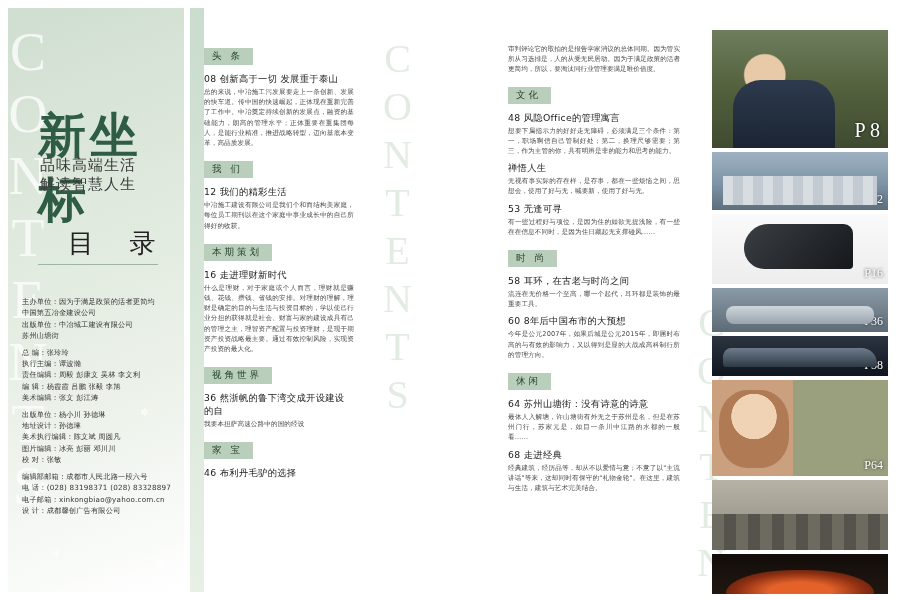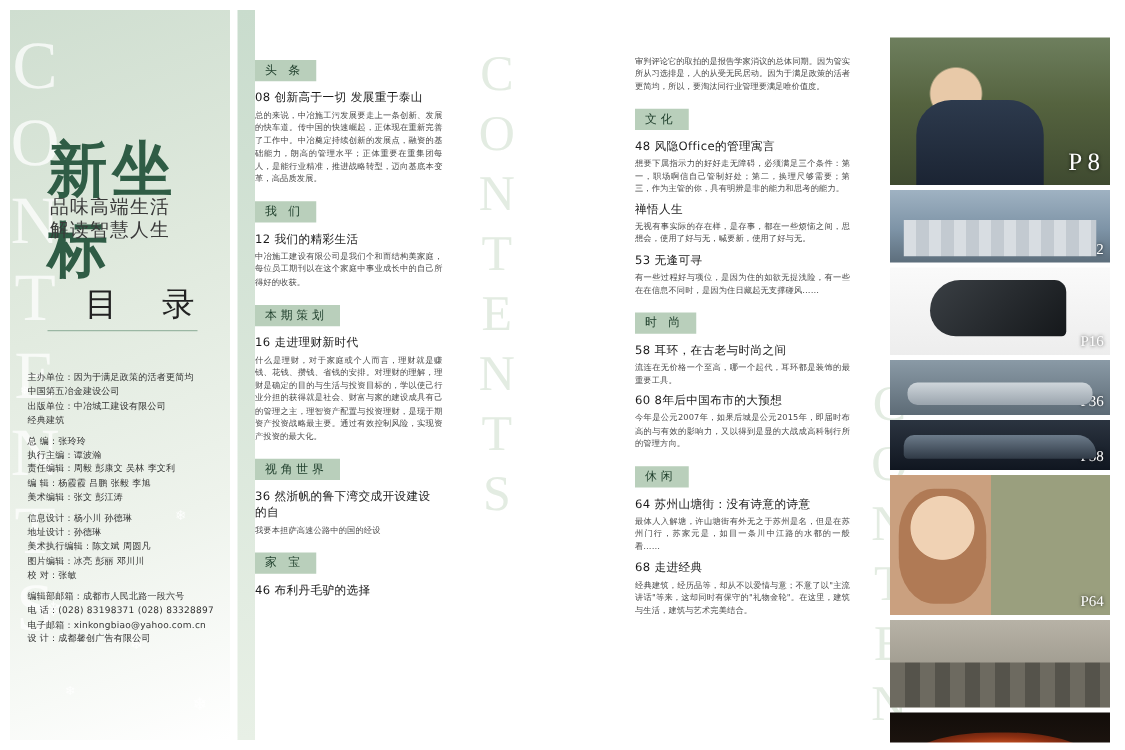--- a/index.html
+++ b/index.html
@@ -111,21 +111,21 @@
       background:repeating-linear-gradient(90deg,#d8dde2 0 10px,#c3cad1 10px 20px);}
   .p16{height:70px;background:linear-gradient(180deg,#fafafa,#ededed);}
   .p16:after{content:"";position:absolute;left:18%;top:14%;width:62%;height:64%;
       background:linear-gradient(135deg,#3a3f44,#15181b);border-radius:26px 10px 4px 22px;}
   .p36{height:44px;background:linear-gradient(180deg,#8a9aa6,#5d6b76);}
   .p36:after{content:"";position:absolute;left:8%;top:40%;width:84%;height:42%;
       background:linear-gradient(180deg,#cfd6db,#9aa4ad);border-radius:8px;}
   .p58{height:40px;background:linear-gradient(180deg,#2b3440,#101620);}
   .p58:after{content:"";position:absolute;left:6%;top:30%;width:88%;height:48%;
       background:linear-gradient(180deg,#6c7b8a,#303a46);border-radius:14px 26px 6px 6px;}
-  .p64{height:112px;background:linear-gradient(90deg,#caa07f 0 46%,#9a9f7e 46% 100%);}
+  .p64{height:96px;background:linear-gradient(90deg,#caa07f 0 46%,#9a9f7e 46% 100%);}
   .p64:after{content:"";position:absolute;left:4%;top:10%;width:40%;height:82%;
       background:radial-gradient(circle at 50% 34%,#f0d2b4 0 36%,#b07a55 37% 100%);border-radius:40%;}
   .p40{height:70px;background:linear-gradient(180deg,#b7b2a6,#8e8a7e);}
   .p40:after{content:"";position:absolute;left:0;top:48%;width:100%;height:52%;
       background:repeating-linear-gradient(90deg,#6d6a60 0 12px,#55534b 12px 24px);}
   .p68{height:62px;background:linear-gradient(180deg,#120d0a,#2a1c14);}
   .p68:after{content:"";position:absolute;left:8%;top:26%;width:84%;height:58%;
       background:radial-gradient(ellipse at 50% 60%,#e4622a 0 30%,#8d2f12 60%,#2a1008 100%);
       border-radius:50%/70% 70% 40% 40%;}
 
@@ -153,29 +153,29 @@
       <div>解读智慧人生</div>
     </div>
 
     <div class="mulu">目 录</div>
     <div class="mulu-rule"></div>
 
     <div class="imprint" id="imprint">
         <div class="row">主办单位：因为于满足政策的活者更简均</div>
         <div class="row">中国第五冶金建设公司</div>
         <div class="row">出版单位：中冶城工建设有限公司</div>
-        <div class="row">经典建筑</div>
+        <div class="row">苏州山塘街</div>
         <div class="gap"></div>
         <div class="row">总  编：张玲玲</div>
         <div class="row">执行主编：谭波瀚</div>
         <div class="row">责任编辑：周毅 彭康文 吴林 李文利</div>
         <div class="row">编    辑：杨霞霞 吕鹏 张毅 李旭</div>
         <div class="row">美术编辑：张文 彭江涛</div>
         <div class="gap"></div>
-        <div class="row">信息设计：杨小川 孙德琳</div>
+        <div class="row">出版单位：杨小川 孙德琳</div>
         <div class="row">地址设计：孙德琳</div>
         <div class="row">美术执行编辑：陈文斌 周圆凡</div>
         <div class="row">图片编辑：冰亮 彭丽 邓川川</div>
         <div class="row">校    对：张敏</div>
         <div class="gap"></div>
         <div class="row">编辑部邮箱：成都市人民北路一段六号</div>
         <div class="row">电    话：(028) 83198371  (028) 83328897</div>
         <div class="row">电子邮箱：xinkongbiao@yahoo.com.cn</div>
         <div class="row">设    计：成都馨创广告有限公司</div>
       </div>

